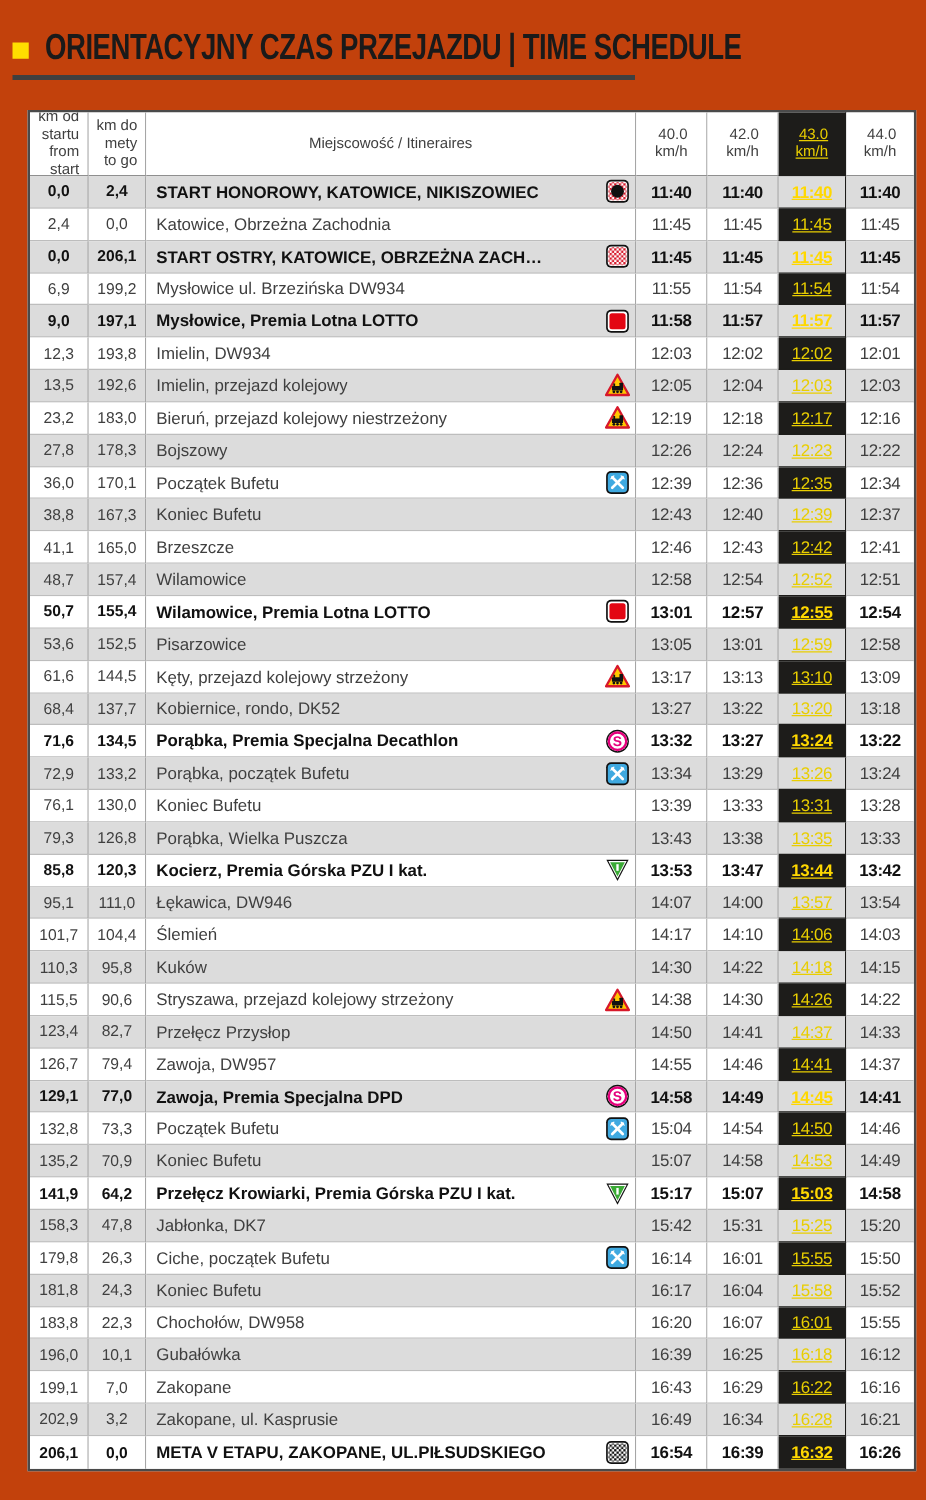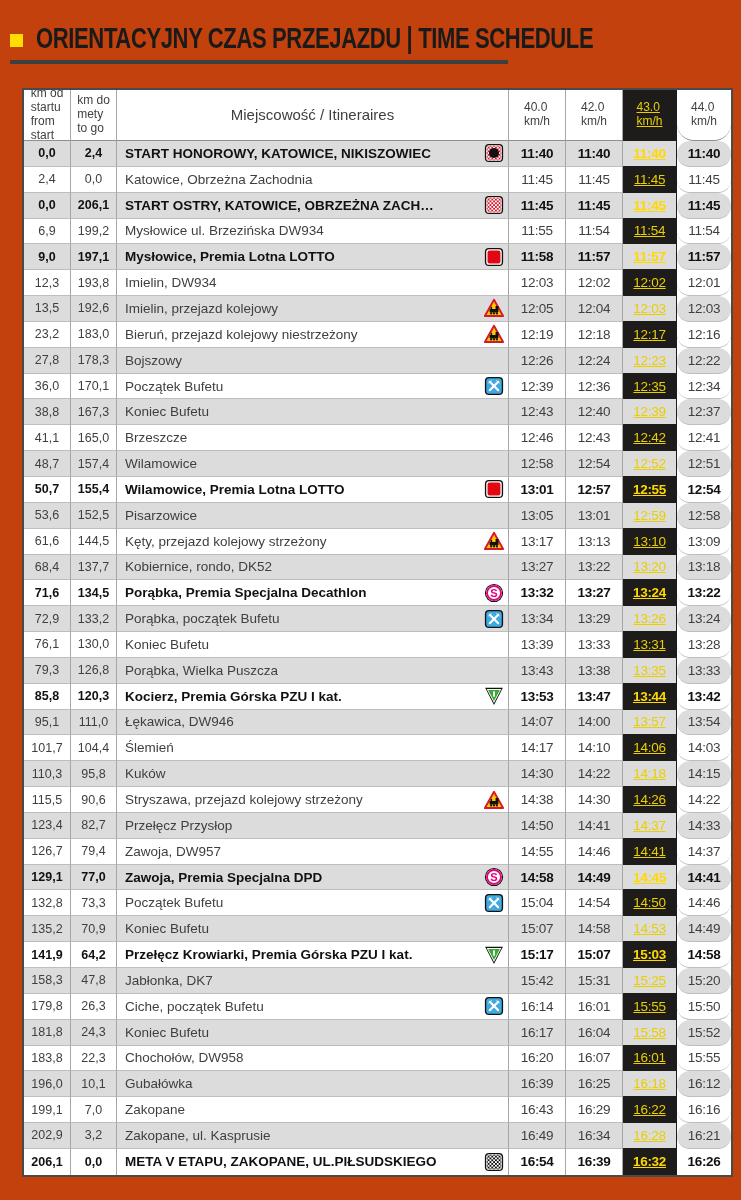--- a/index.html
+++ b/index.html
@@ -28,28 +28,28 @@
   .grid-row{display:grid;grid-template-columns:47px 46px 1fr 57px 57px 54px 54px;}
   .header-row{height:51px;}
   .row{height:25.85px;}
 
   .cell{
     display:flex;align-items:center;justify-content:center;
     border-right:1px solid #A6A6A6;border-bottom:1px solid #BDBDBD;
     box-sizing:border-box;overflow:hidden;background:#fff;
     font-size:13px;color:#3F3F3F;
   }
-  .grid-row .cell:last-child{border-right:none;border-radius:17px;}
+  .grid-row .cell:last-child{border-right:none;}
   .row:last-child .cell{border-bottom:none;}
 
   .hcell{
-    font-size:12px;line-height:1.15;text-align:left;white-space:pre-line;
+    font-size:12px;line-height:1.15;text-align:right;white-space:pre-line;
     border-bottom:1px solid #8F8F8F;color:#3F3F3F;
   }
-  .hcell.place-h{font-size:15px;}
+  .hcell.place-h{font-size:12px;}
   .hcell.hl{background:#1D1C1A;color:#E9CE00;border-right-color:#1D1C1A;border-bottom-color:#1D1C1A;}
 
   .km{font-size:12.5px;}
   .time{font-size:13.5px;letter-spacing:-0.3px;}
 
   .place{justify-content:space-between;padding:0 4px 0 8px;gap:37px;}
   .place-text{white-space:nowrap;overflow:hidden;text-overflow:ellipsis;font-size:13.5px;}
   .icon-holder{flex:0 0 auto;width:20px;height:20px;margin-left:4px;display:flex;align-items:center;justify-content:center;}
   .icon-holder svg{width:20px;height:20px;display:block;}
 

